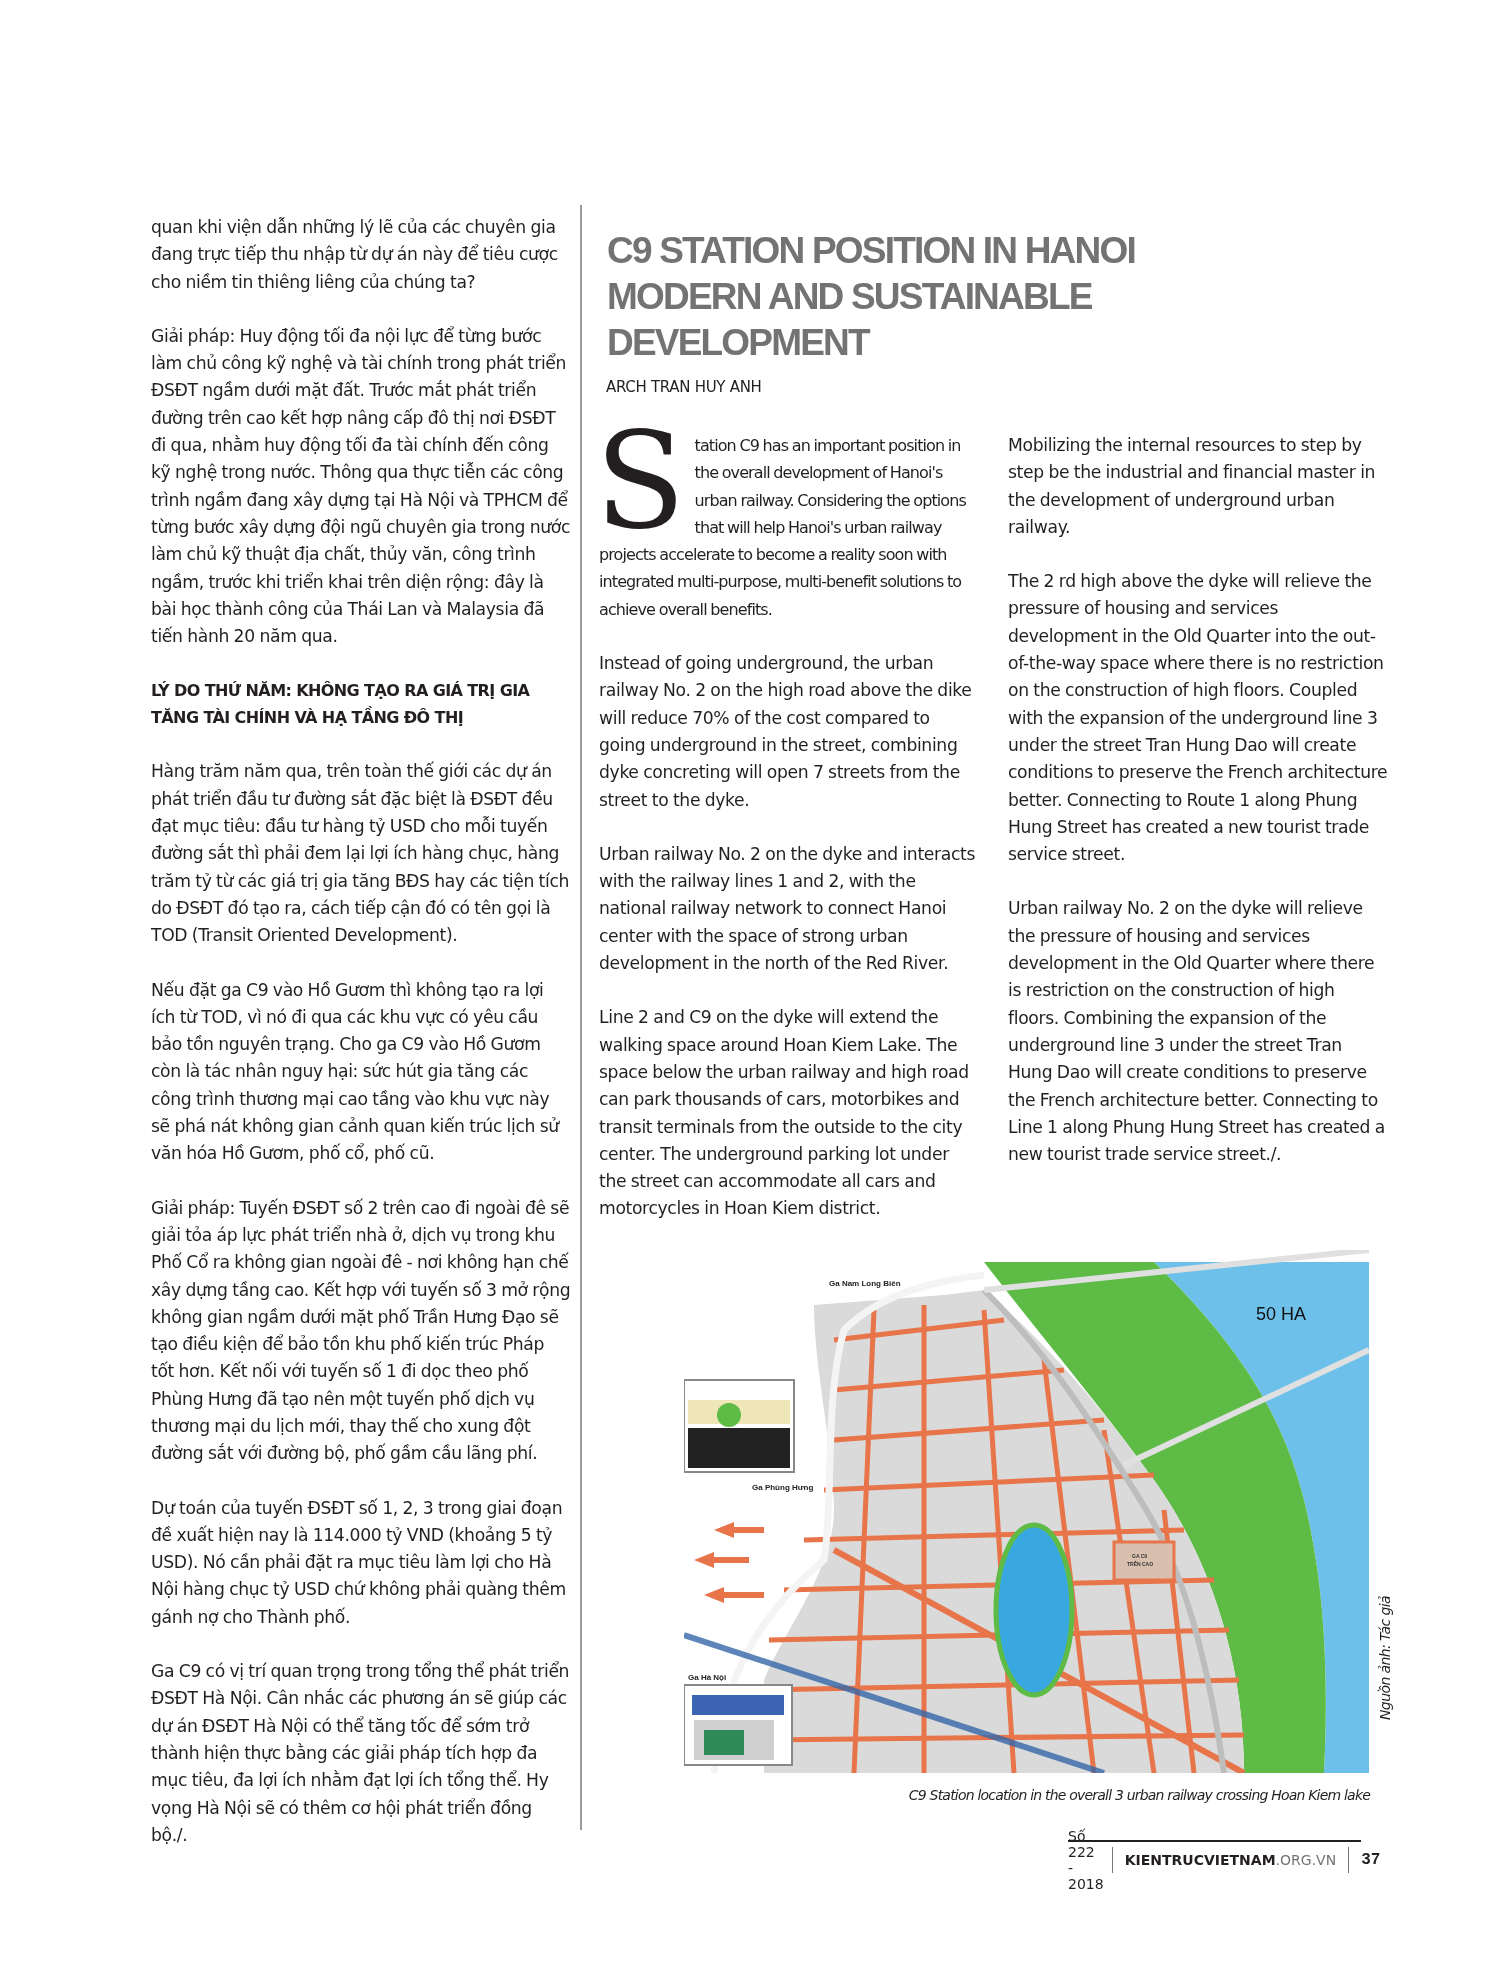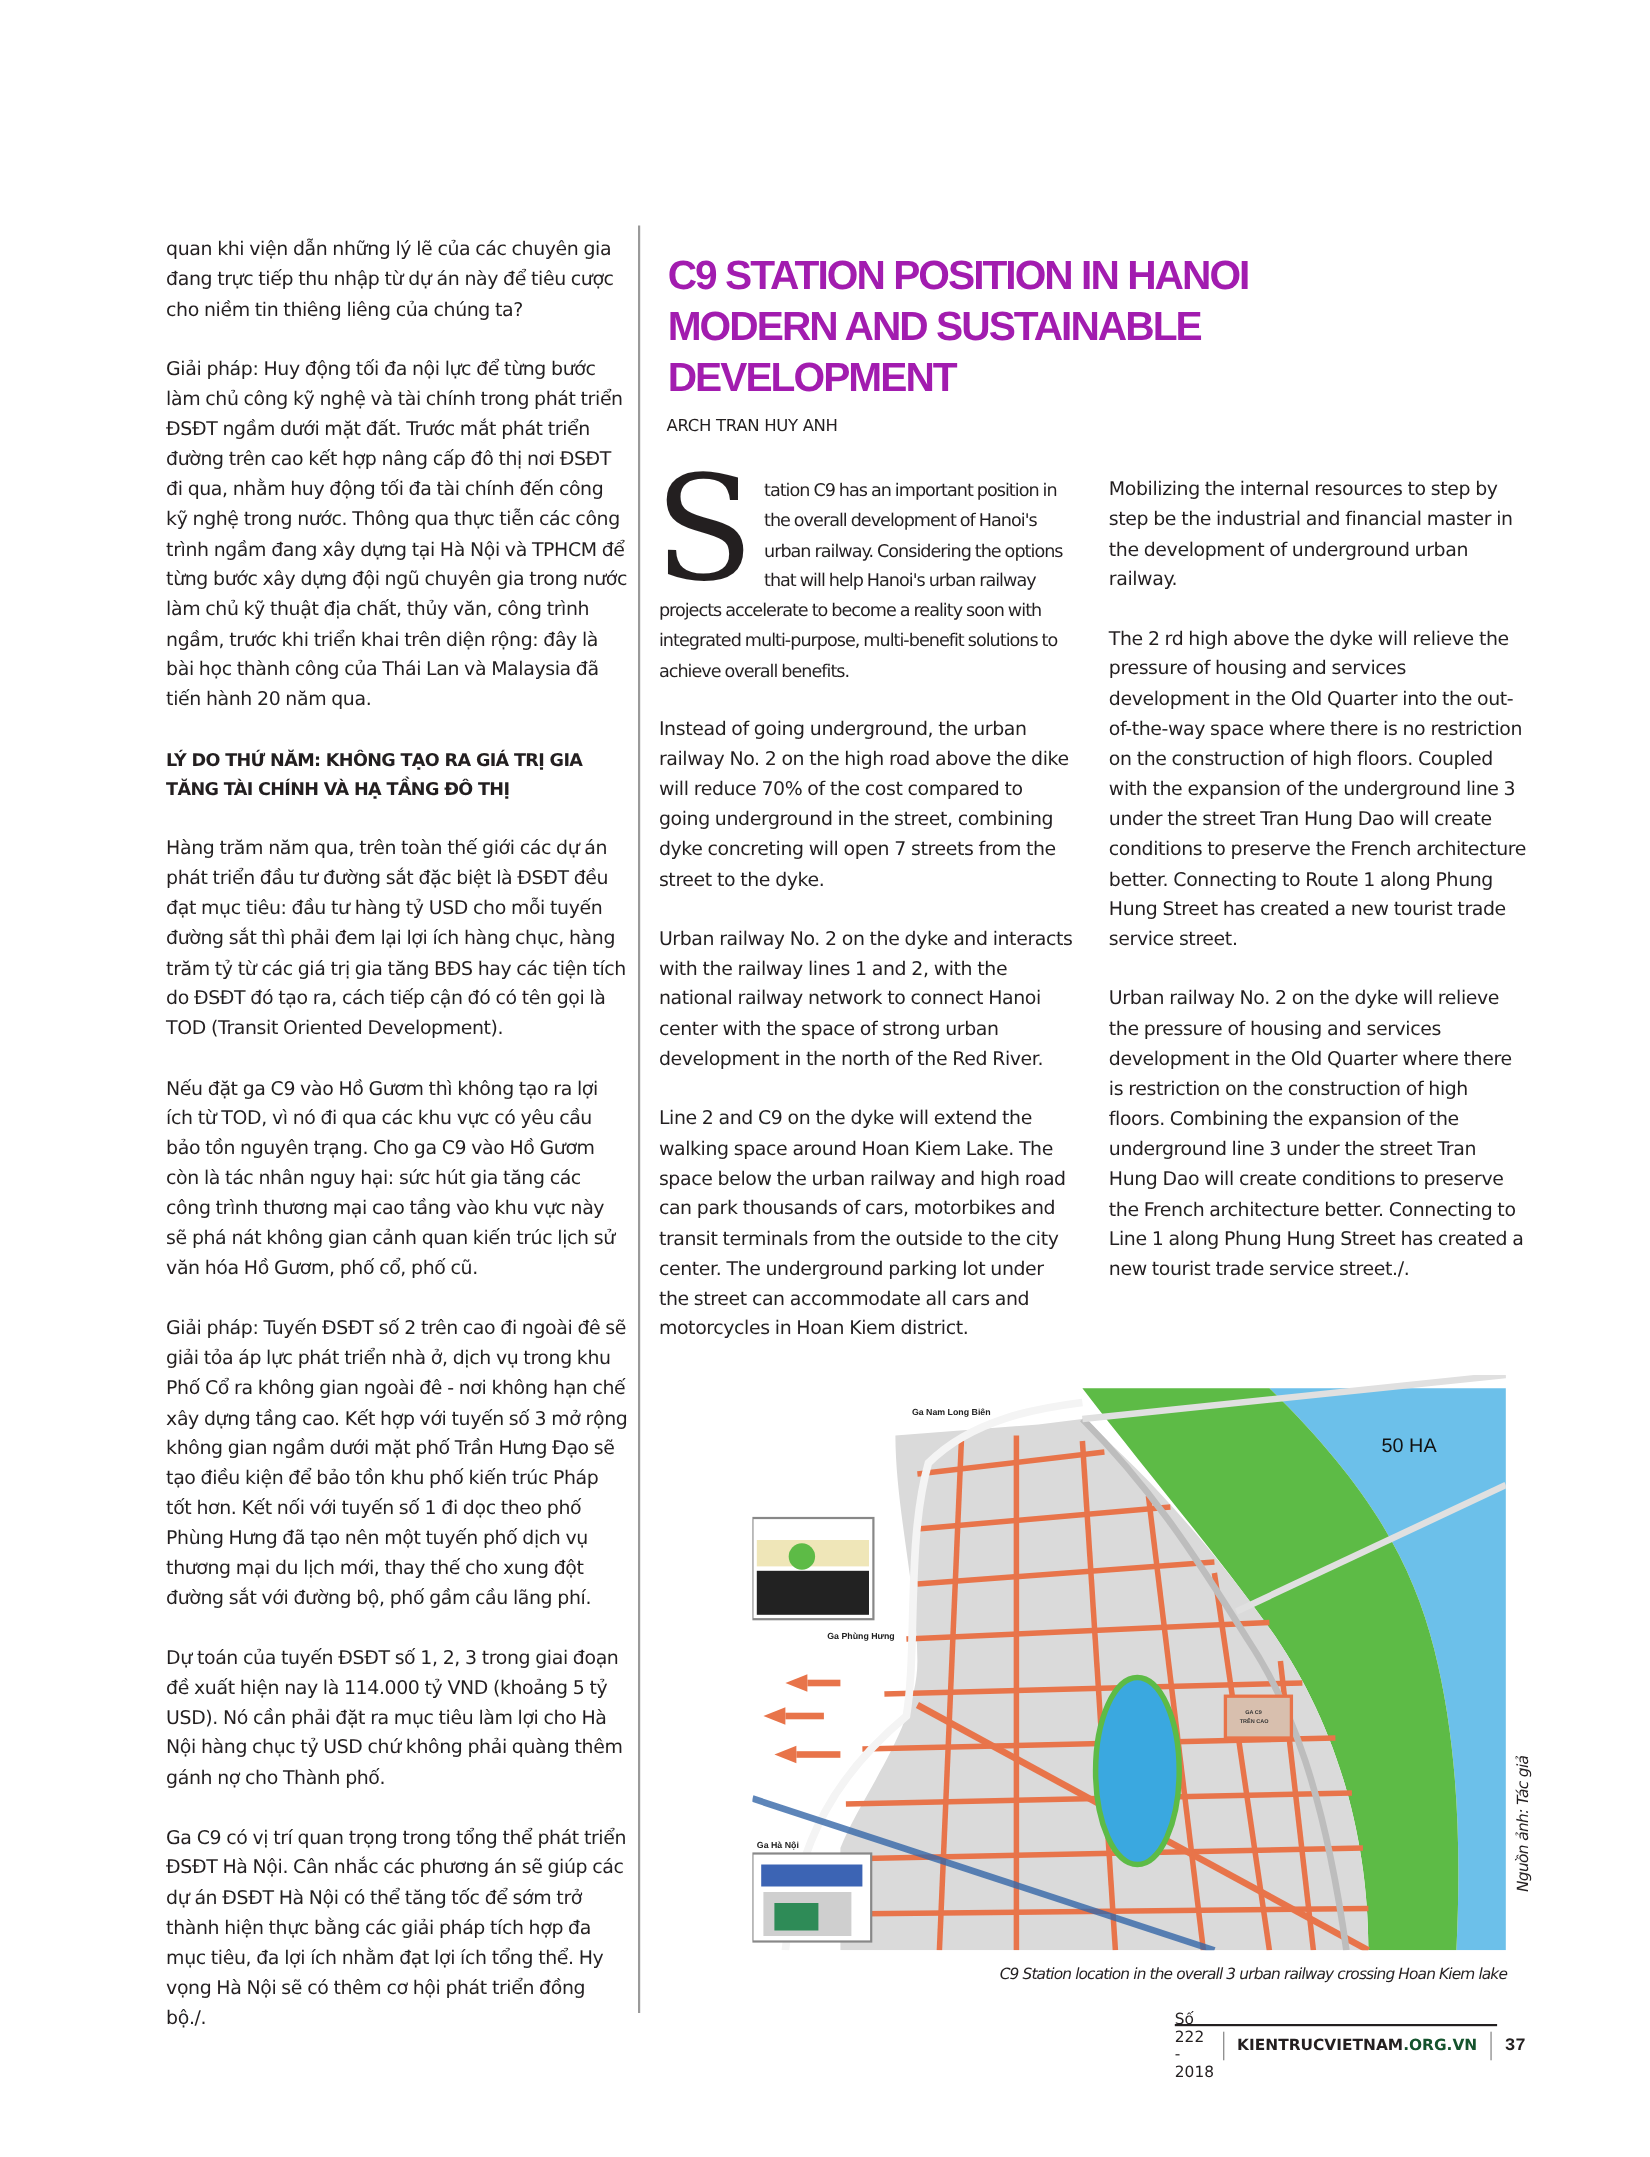--- a/index.html
+++ b/index.html
@@ -9,21 +9,21 @@
   
   .col-left { position:absolute; left:151px; top:214px; width:420px; }
   .col-left p { margin:0 0 27px 0; font-size:17.2px; line-height:27.3px; letter-spacing:-0.35px; word-spacing:-0.5px; }
   .col-left h3 { margin:10px 0 27px 0; font-size:16px; line-height:27px; font-weight:bold; letter-spacing:-0.6px; }
 
   .vrule { position:absolute; left:580px; top:205px; width:2px; height:1625px; background:#9a9a9a; }
 
   
   .title { position:absolute; left:607px; top:228px; width:660px; margin:0;
            font-family:"Liberation Sans", sans-serif; font-weight:bold; font-size:37px; line-height:46px;
-           letter-spacing:-1.8px; color:#a21caf; }
+           letter-spacing:-1.8px; color:#737373; }
   .byline { position:absolute; left:606px; top:378px; font-size:15px; letter-spacing:-0.3px; }
   .byline b { font-weight:normal; }
 
   
   .col-mid { position:absolute; left:599px; top:432px; width:380px; }
   .col-mid p { margin:0 0 27px 0; font-size:17.2px; line-height:27.3px; letter-spacing:-0.35px; word-spacing:-0.5px; }
   .col-mid p.lead { font-size:16px; letter-spacing:-0.9px; word-spacing:-0.6px; }
   .dropcap { float:left; font-family:"DejaVu Serif", serif; font-size:132px; line-height:110px; margin:-6px 10px -4px -4px; color:#231f20; font-weight:normal; }
 
   
@@ -34,21 +34,21 @@
   .figure { position:absolute; left:684px; top:1250px; width:685px; height:523px; }
   .figure svg { width:100%; height:100%; display:block; }
   .caption { position:absolute; right:130px; top:1787px; font-style:italic; font-size:14px; letter-spacing:-0.8px; }
   .credit { position:absolute; left:1377px; top:1720px; transform-origin:left top; transform:rotate(-90deg);
             font-style:italic; font-size:14px; letter-spacing:-0.6px; white-space:nowrap; }
 
   
   .footer { position:absolute; left:1068px; top:1840px; width:293px; border-top:2px solid #231f20; height:30px; display:flex; align-items:center; font-size:14px; }
   .footer .issue { padding-right:8px; border-right:1px solid #777; height:26px; display:flex; align-items:center; margin-top:6px; }
   .footer .site { padding:0 12px; border-right:1px solid #777; height:26px; display:flex; align-items:center; margin-top:6px; font-weight:bold; }
-  .footer .site span.ext { font-weight:bold; color:#14532d; }
+  .footer .site span.ext { font-weight:normal; color:#737373; }
   .footer .page { padding-left:12px; font-weight:bold; font-size:16px; margin-top:6px;font-family:Liberation Mono, monospace; }
 </style>
 </head>
 <body>
 
 <div class="col-left">
   <p>quan khi viện dẫn những lý lẽ của các chuyên gia đang trực tiếp thu nhập từ dự án này để tiêu cược cho niềm tin thiêng liêng của chúng ta?</p>
   <p>Giải pháp: Huy động tối đa nội lực để từng bước làm chủ công kỹ nghệ và tài chính trong phát triển ĐSĐT ngầm dưới mặt đất. Trước mắt phát triển đường trên cao kết hợp nâng cấp đô thị nơi ĐSĐT đi qua, nhằm huy động tối đa tài chính đến công kỹ nghệ trong nước. Thông qua thực tiễn các công trình ngầm đang xây dựng tại Hà Nội và TPHCM để từng bước xây dựng đội ngũ chuyên gia trong nước làm chủ kỹ thuật địa chất, thủy văn, công trình ngầm, trước khi triển khai trên diện rộng: đây là bài học thành công của Thái Lan và Malaysia đã tiến hành 20 năm qua.</p>
   <h3>LÝ DO THỨ NĂM: KHÔNG TẠO RA GIÁ TRỊ GIA TĂNG TÀI CHÍNH VÀ HẠ TẦNG ĐÔ THỊ</h3>
   <p>Hàng trăm năm qua, trên toàn thế giới các dự án phát triển đầu tư đường sắt đặc biệt là ĐSĐT đều đạt mục tiêu: đầu tư hàng tỷ USD cho mỗi tuyến đường sắt thì phải đem lại lợi ích hàng chục, hàng trăm tỷ từ các giá trị gia tăng BĐS hay các tiện tích do ĐSĐT đó tạo ra, cách tiếp cận đó có tên gọi là TOD (Transit Oriented Development).</p>

